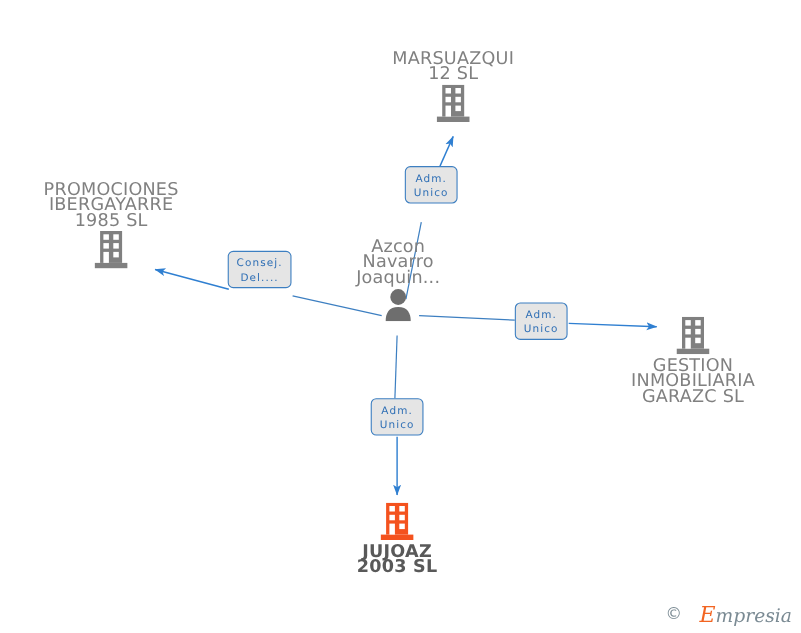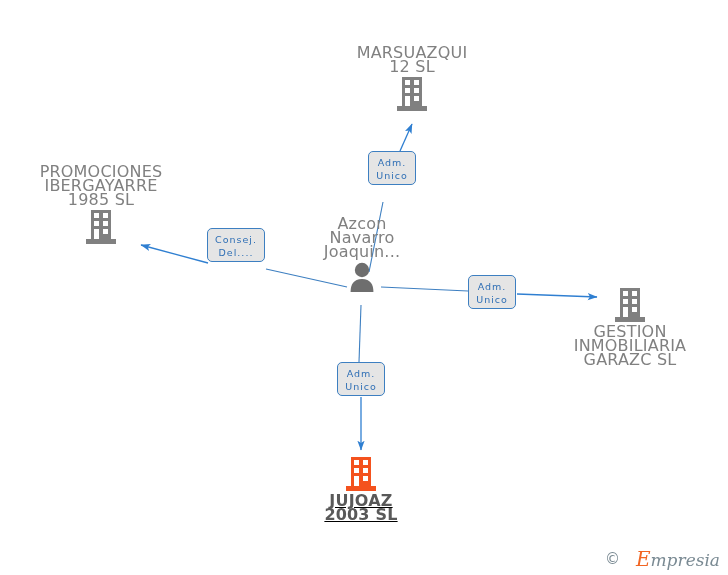--- a/index.html
+++ b/index.html
@@ -177,21 +177,21 @@
   <div class="node company-top" style="left:362px; top:217px;">
     <div class="caption">Azcon
 Navarro
 Joaquin...</div>
     <svg class="glyph" width="28" height="30" viewBox="0 0 28 30" xmlns="http://www.w3.org/2000/svg">
       <circle cx="14" cy="8" r="7.2" fill="#6e6e6e"></circle>
       <path d="M14,17 C5.5,17 2.6,22.5 2.6,30 L25.4,30 C25.4,22.5 22.5,17 14,17 Z" fill="#6e6e6e"></path>
     </svg>
   </div>
 
-  <div class="node company-bottom focal" style="left:361px; top:457px;text-decoration:underline;">
+  <div class="node company-bottom focal" style="left:361px; top:457px;">
     <svg class="glyph" width="30" height="34" viewBox="0 0 30 34" xmlns="http://www.w3.org/2000/svg">
       <rect x="5" y="0" width="20" height="29" fill="#f4521e"></rect>
       <rect x="0" y="29" width="30" height="5" fill="#f4521e"></rect>
       <rect x="8" y="3" width="5" height="5" fill="#ffffff"></rect>
       <rect x="17" y="3" width="5" height="5" fill="#ffffff"></rect>
       <rect x="8" y="11" width="5" height="5" fill="#ffffff"></rect>
       <rect x="17" y="11" width="5" height="5" fill="#ffffff"></rect>
       <rect x="17" y="19" width="5" height="5" fill="#ffffff"></rect>
       <rect x="8" y="19" width="5" height="10" fill="#ffffff"></rect>
     </svg>

